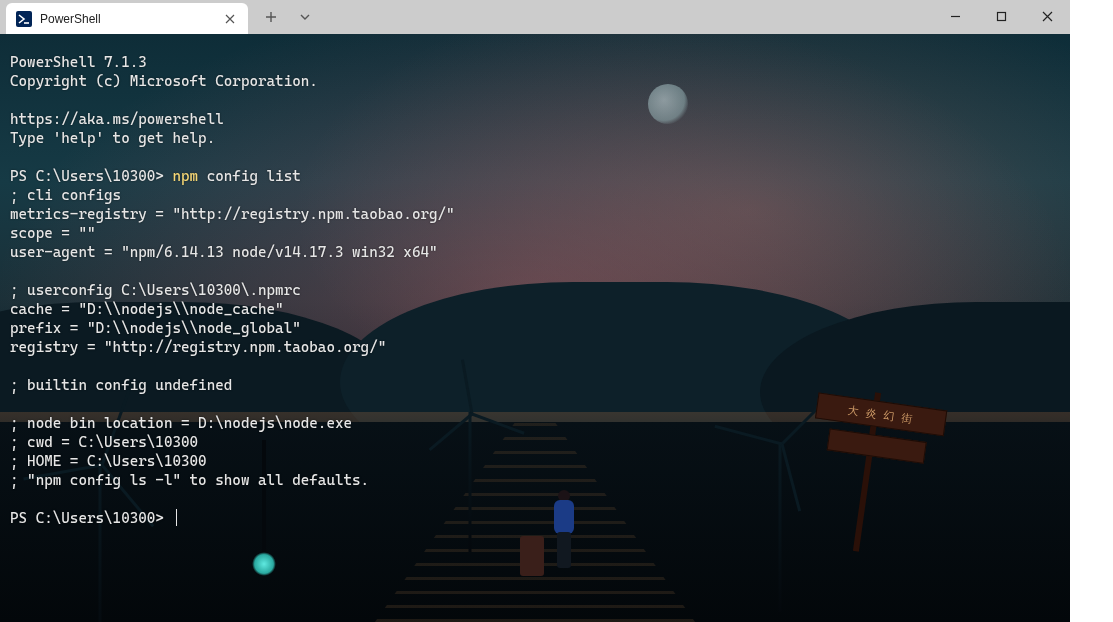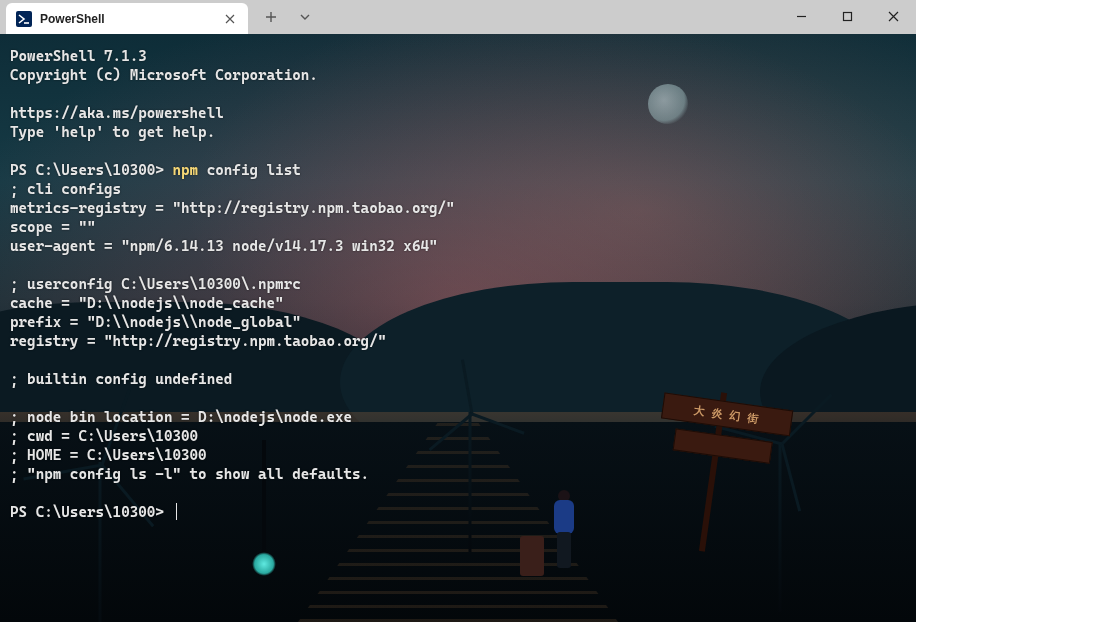--- a/index.html
+++ b/index.html
@@ -1,17 +1,17 @@
 <!DOCTYPE html>
 <html><head>
 <meta charset="utf-8">
 <style>
   * { box-sizing: border-box; margin: 0; padding: 0; }
   html, body { width: 1113px; height: 622px; font-family: "Segoe UI", sans-serif; overflow: hidden; }
-  .window { width: 916px; height: 622px; display: flex; flex-direction: column; background: #cccccc; font-weight: bold; }
+  .window { width: 1070px; height: 622px; display: flex; flex-direction: column; background: #cccccc; }
   .titlebar { height: 34px; background: #cccccc; display: flex; align-items: flex-start; position: relative; }
   .tab { margin-left: 6px; margin-top: 3px; height: 31px; width: 242px; background: #ffffff; border-radius: 6px 6px 0 0; display: flex; align-items: center; padding: 0 10px; gap: 8px; font-size: 12px; color: #222; }
   .tab .ps-icon { width: 16px; height: 16px; flex: 0 0 16px; }
   .tab .title { flex: 1; }
   .tab .close { width: 16px; height: 16px; display: flex; align-items: center; justify-content: center; color: #666; border-radius: 3px; }
   .tab-actions { display: flex; align-items: center; height: 34px; margin-left: 8px; gap: 4px; }
   .tab-actions .btn { width: 30px; height: 30px; display: flex; align-items: center; justify-content: center; color: #555; }
   .win-controls { position: absolute; right: 0; top: 0; height: 32px; display: flex; }
   .win-controls .wbtn { width: 46px; height: 32px; display: flex; align-items: center; justify-content: center; color: #222; }
   .terminal {
@@ -45,21 +45,21 @@
   }
   .traffic{position:absolute;left:252px;bottom:46px;}
   .traffic .tpole{width:4px;height:120px;background:#04080c;margin:0 auto;}
   .traffic .lamp{width:24px;height:24px;border-radius:50%;background:radial-gradient(circle,#5fe9e0 0%,#2aa9a0 55%,rgba(0,0,0,0) 70%);margin:-8px auto 0;}
   .sign{position:absolute;right:200px;bottom:70px;transform:rotate(8deg);}
   .sign .spole{width:6px;height:160px;background:#2a1008;margin:0 auto;}
   .sign .board{position:absolute;left:-56px;top:8px;width:130px;height:26px;background:#3a1a10;color:#c96; font-size:11px; display:flex;align-items:center;justify-content:center;letter-spacing:2px;border:1px solid #1c0c06;}
   .sign .board2{position:absolute;left:-40px;top:42px;width:98px;height:22px;background:#3a1a10;border:1px solid #1c0c06;}
   .term-text {
     position: absolute; inset: 0;
-    padding: 12px 10px;
+    padding: 18px 10px;
     font-family: "Cascadia Mono","Consolas",monospace;
     font-size: 14.6px;
     line-height: 19px;
     color: #e6e6e6;
     white-space: pre;
     text-shadow: 0 0 2px rgba(0,0,0,0.6);
   }
   .cmd { color: #f5d776; }
   .cursor {
     display:inline-block; width:1px; height:17px; background:#e6e6e6; vertical-align:-3px; margin-left:4px;

